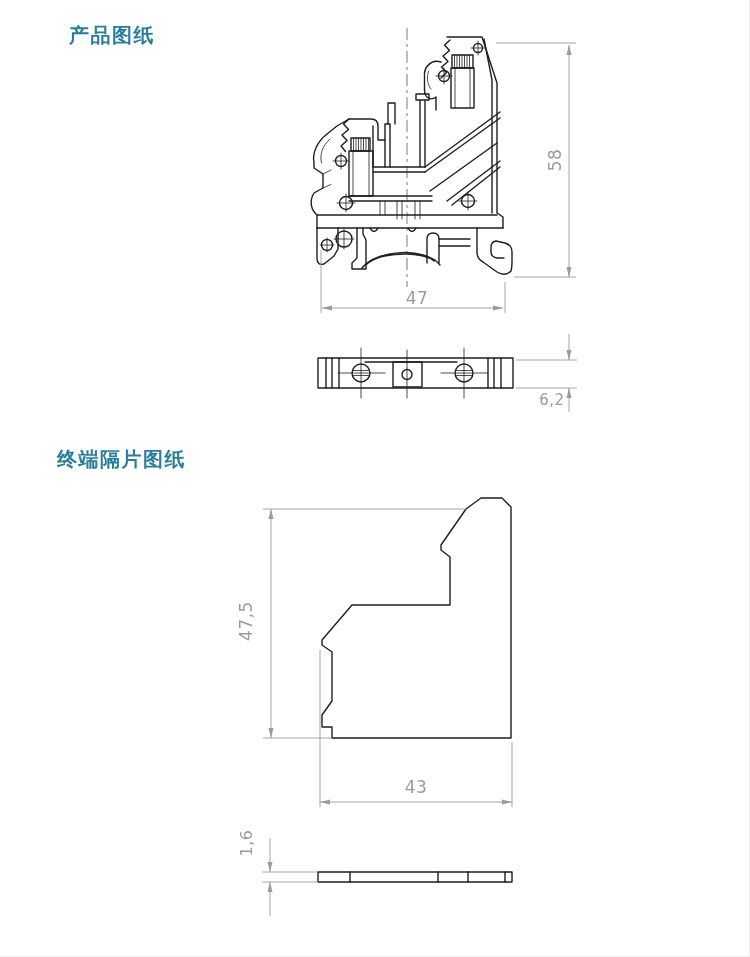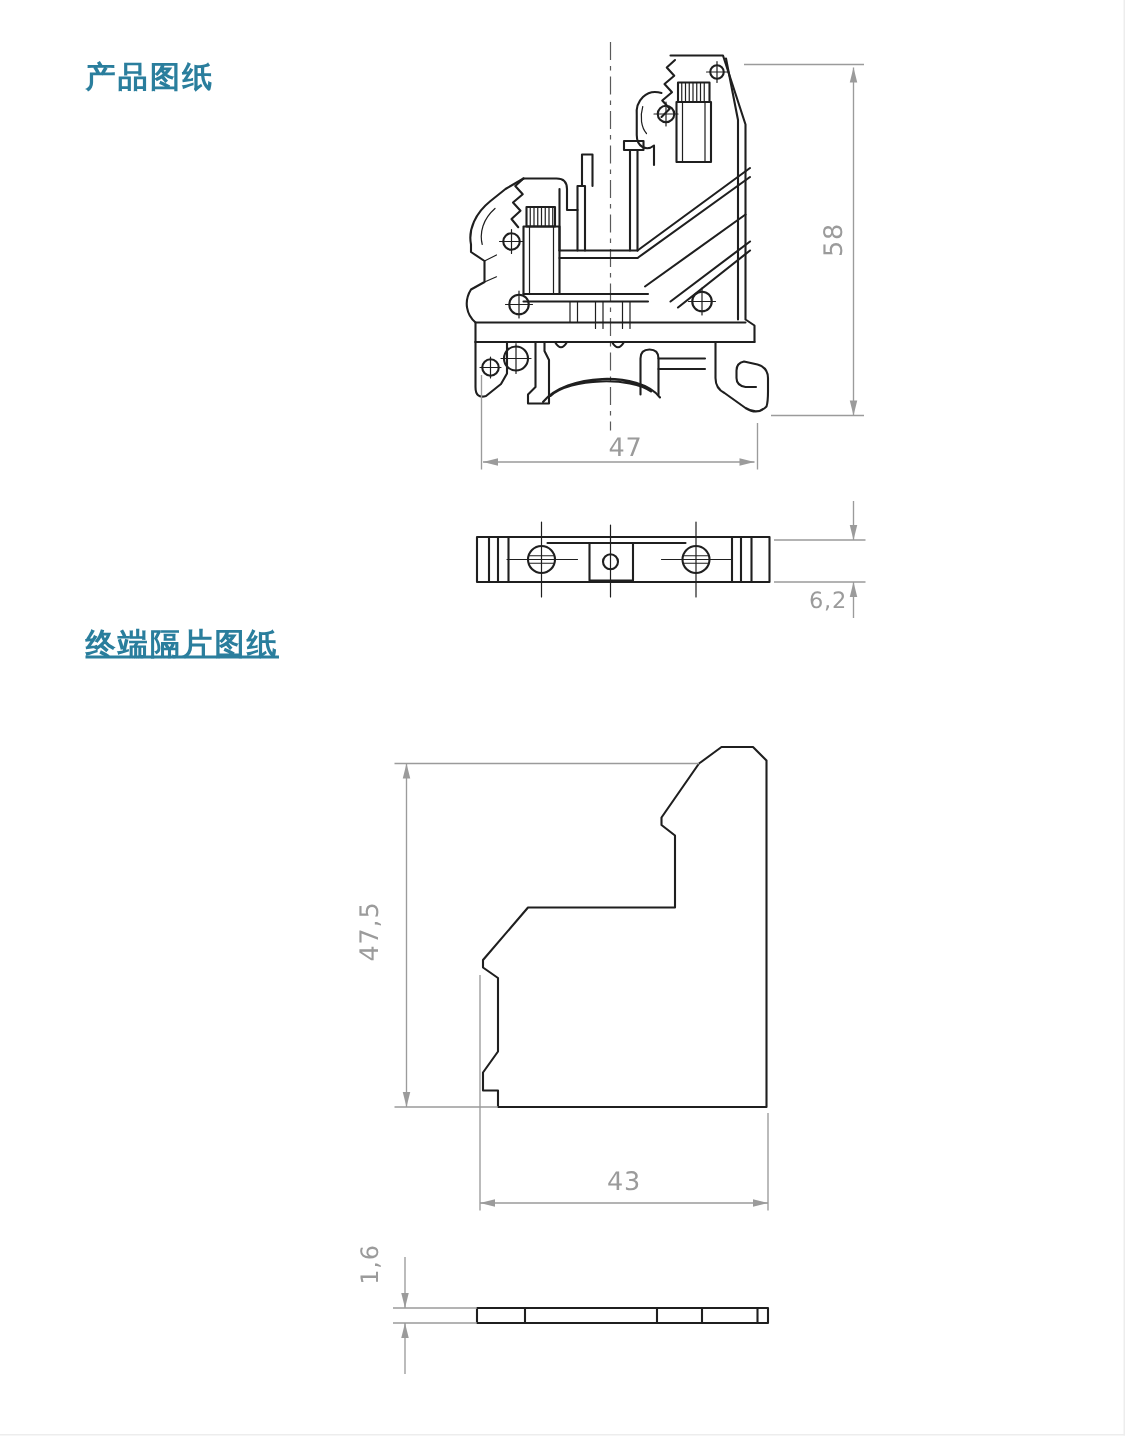--- a/index.html
+++ b/index.html
@@ -10,22 +10,22 @@
     position:relative;overflow:hidden;
     border-right:1px solid #ededed;
     border-bottom:1px solid #ededed;
     box-sizing:border-box;
   }
   .section-heading{
     position:absolute;left:57px;
     font-size:20px;font-weight:700;letter-spacing:1.5px;
     color:#2a7e9d;margin:0;
   }
-  #heading-product{top:38px;}
-  #heading-separator{top:416px;text-decoration:underline;}
+  #heading-product{top:22px;margin-left:12px;}
+  #heading-separator{top:446px;}
   svg{position:absolute;left:0;top:0;}
   .obj{stroke:#1f1f1f;stroke-width:1.4;fill:none;stroke-linecap:round;stroke-linejoin:round;}
   .objthin{stroke:#1f1f1f;stroke-width:0.8;fill:none;stroke-linecap:round;}
   .dimline{stroke:#9b9b9b;stroke-width:0.9;fill:none;}
   .dimarrow{fill:#9b9b9b;stroke:none;}
   .dimtext{fill:#9b9b9b;font-family:"DejaVu Sans", sans-serif;letter-spacing:0.5px;}
   .centerline{stroke:#5a5a5a;stroke-width:0.8;fill:none;stroke-dasharray:12 4 3 4;}
 </style>
 </head>
 <body>

